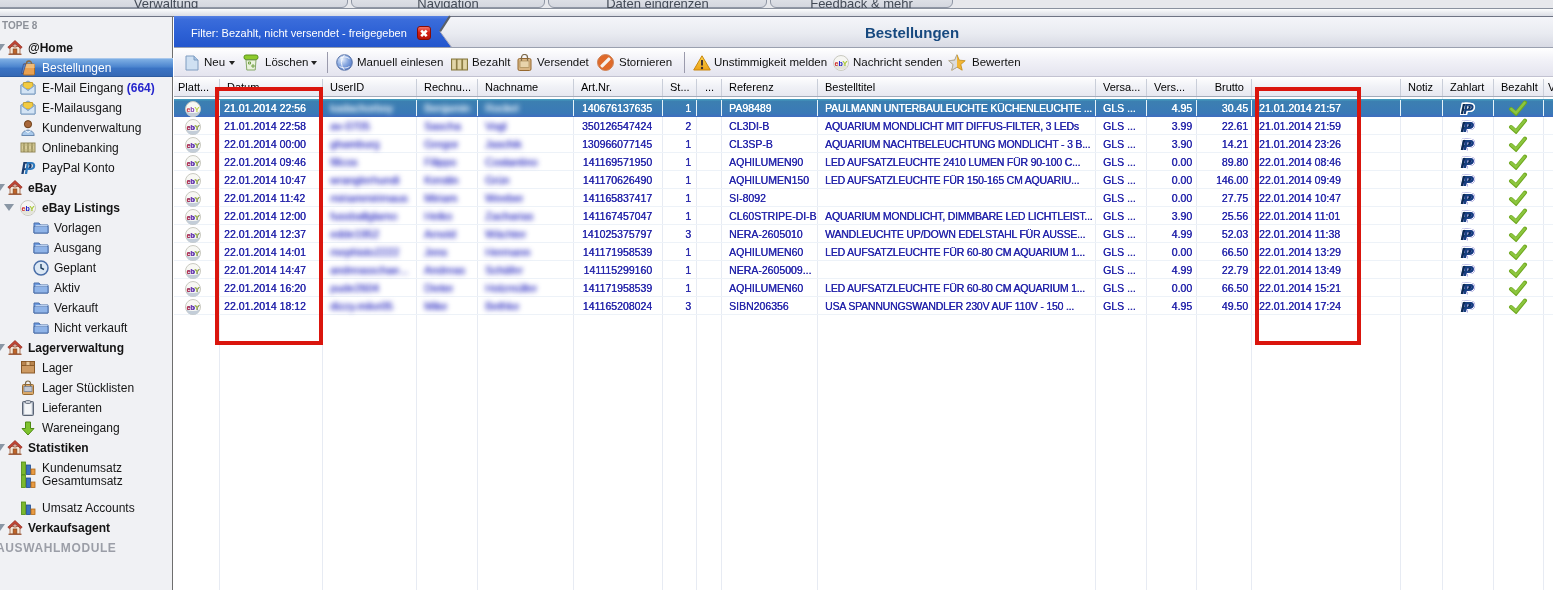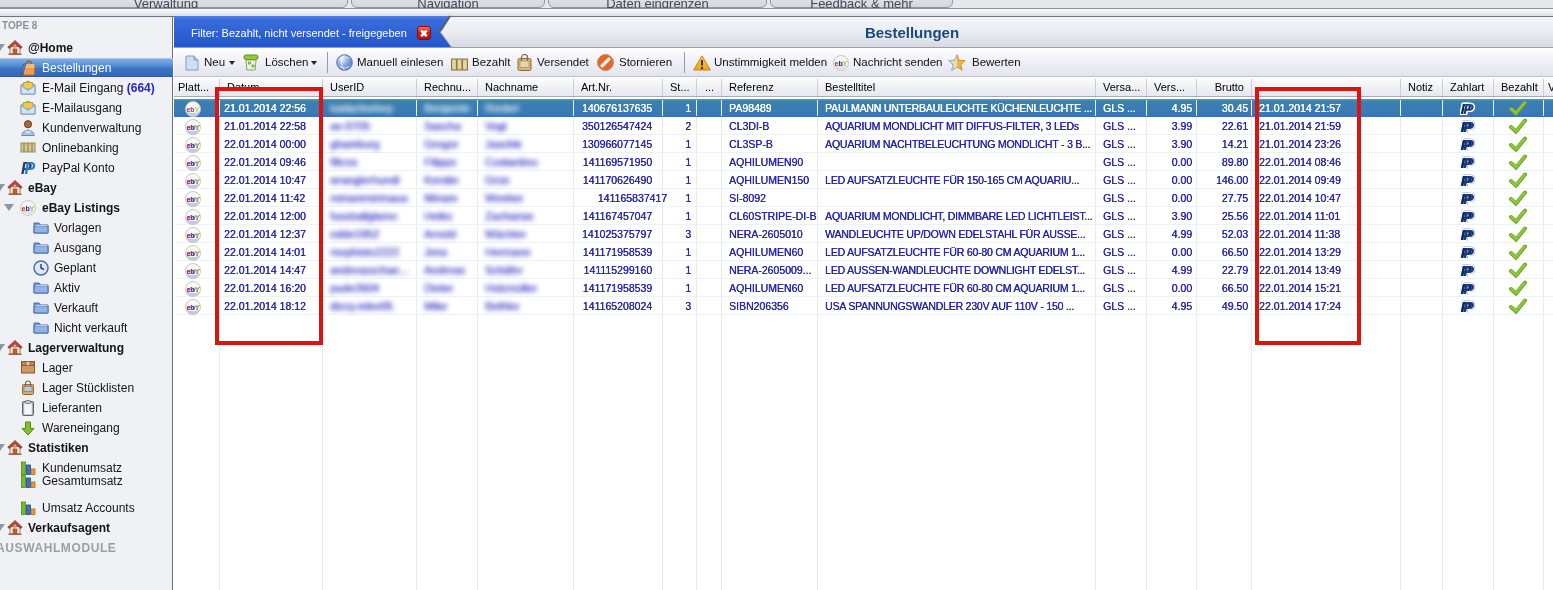--- a/index.html
+++ b/index.html
@@ -532,20 +532,21 @@
         <text x="5.3" y="10.8" font-size="7" font-weight="bold" font-family="Liberation Sans" fill="#7a3ab0">b</text>
         <text x="9.2" y="10.8" font-size="8" font-weight="bold" font-family="Liberation Sans" fill="#bcd04a">Y</text>
       </svg></div>
     <div class="c" style="left:50px;">22.01.2014 09:46</div>
     <div class="c blur" style="left:156px;">fillcos</div>
     <div class="c blur" style="left:250px;">Filippo</div>
     <div class="c blur" style="left:311px;">Costantino</div>
     <div class="c num" style="left:399px;width:79px;">141169571950</div>
     <div class="c num" style="left:488px;width:29px;">1</div>
     <div class="c" style="left:555px;">AQHILUMEN90</div>
+    <div class="c" style="left:651px;width:268px;letter-spacing:-0.2px;">LED AUFSATZLEUCHTE 2410 LUMEN FÜR 90-100 C...</div>
     <div class="c" style="left:929px;">GLS ...</div>
     <div class="c num" style="left:972px;width:46px;">0.00</div>
     <div class="c num" style="left:1022px;width:52px;">89.80</div>
     <div class="c" style="left:1085px;">22.01.2014 08:46</div>
     <div class="c" style="left:1286px;top:1px;"><svg width="17" height="15" viewBox="0 0 17 15">
         <text x="0.5" y="13.5" font-family="Liberation Sans" font-weight="bold" font-style="italic" font-size="15.5" fill="#fff" stroke="#fff" stroke-width="2.6">P</text>
         <text x="3.2" y="13.5" font-family="Liberation Sans" font-weight="bold" font-style="italic" font-size="15.5" fill="#fff" stroke="#fff" stroke-width="2.6">P</text>
         <text x="0.5" y="13.5" font-family="Liberation Sans" font-weight="bold" font-style="italic" font-size="15.5" fill="#0c2c52">P</text>
         <text x="3.2" y="13.5" font-family="Liberation Sans" font-weight="bold" font-style="italic" font-size="15.5" fill="#15407c">P</text>
       </svg></div>
@@ -592,21 +593,21 @@
         <circle cx="8" cy="8" r="7.5" fill="#f8f8f4" stroke="#c9c9c0"></circle>
         <path d="M1.2 10.5 a7 7 0 0 0 13.6 0 a10 5 0 0 1 -13.6 0 z" fill="#c3cdd8"></path>
         <text x="1.4" y="10.8" font-size="7" font-weight="bold" font-family="Liberation Sans" fill="#cc3340">e</text>
         <text x="5.3" y="10.8" font-size="7" font-weight="bold" font-family="Liberation Sans" fill="#7a3ab0">b</text>
         <text x="9.2" y="10.8" font-size="8" font-weight="bold" font-family="Liberation Sans" fill="#bcd04a">Y</text>
       </svg></div>
     <div class="c" style="left:50px;">22.01.2014 11:42</div>
     <div class="c blur" style="left:156px;">miriammirimaus</div>
     <div class="c blur" style="left:250px;">Miriam</div>
     <div class="c blur" style="left:311px;">Weeber</div>
-    <div class="c num" style="left:414px;width:79px;">141165837417</div>
+    <div class="c num" style="left:399px;width:79px;">141165837417</div>
     <div class="c num" style="left:488px;width:29px;">1</div>
     <div class="c" style="left:555px;">SI-8092</div>
     <div class="c" style="left:929px;">GLS ...</div>
     <div class="c num" style="left:972px;width:46px;">0.00</div>
     <div class="c num" style="left:1022px;width:52px;">27.75</div>
     <div class="c" style="left:1085px;">22.01.2014 10:47</div>
     <div class="c" style="left:1286px;top:1px;"><svg width="17" height="15" viewBox="0 0 17 15">
         <text x="0.5" y="13.5" font-family="Liberation Sans" font-weight="bold" font-style="italic" font-size="15.5" fill="#fff" stroke="#fff" stroke-width="2.6">P</text>
         <text x="3.2" y="13.5" font-family="Liberation Sans" font-weight="bold" font-style="italic" font-size="15.5" fill="#fff" stroke="#fff" stroke-width="2.6">P</text>
         <text x="0.5" y="13.5" font-family="Liberation Sans" font-weight="bold" font-style="italic" font-size="15.5" fill="#0c2c52">P</text>
@@ -722,21 +723,20 @@
         <text x="5.3" y="10.8" font-size="7" font-weight="bold" font-family="Liberation Sans" fill="#7a3ab0">b</text>
         <text x="9.2" y="10.8" font-size="8" font-weight="bold" font-family="Liberation Sans" fill="#bcd04a">Y</text>
       </svg></div>
     <div class="c" style="left:50px;">22.01.2014 14:47</div>
     <div class="c blur" style="left:156px;">andreasschae...</div>
     <div class="c blur" style="left:250px;">Andreas</div>
     <div class="c blur" style="left:311px;">Schäfer</div>
     <div class="c num" style="left:399px;width:79px;">141115299160</div>
     <div class="c num" style="left:488px;width:29px;">1</div>
     <div class="c" style="left:555px;">NERA-2605009...</div>
-    <div class="c" style="left:651px;width:268px;letter-spacing:-0.2px;">LED AUSSEN-WANDLEUCHTE DOWNLIGHT EDELST...</div>
     <div class="c" style="left:929px;">GLS ...</div>
     <div class="c num" style="left:972px;width:46px;">4.99</div>
     <div class="c num" style="left:1022px;width:52px;">22.79</div>
     <div class="c" style="left:1085px;">22.01.2014 13:49</div>
     <div class="c" style="left:1286px;top:1px;"><svg width="17" height="15" viewBox="0 0 17 15">
         <text x="0.5" y="13.5" font-family="Liberation Sans" font-weight="bold" font-style="italic" font-size="15.5" fill="#fff" stroke="#fff" stroke-width="2.6">P</text>
         <text x="3.2" y="13.5" font-family="Liberation Sans" font-weight="bold" font-style="italic" font-size="15.5" fill="#fff" stroke="#fff" stroke-width="2.6">P</text>
         <text x="0.5" y="13.5" font-family="Liberation Sans" font-weight="bold" font-style="italic" font-size="15.5" fill="#0c2c52">P</text>
         <text x="3.2" y="13.5" font-family="Liberation Sans" font-weight="bold" font-style="italic" font-size="15.5" fill="#15407c">P</text>
       </svg></div>

